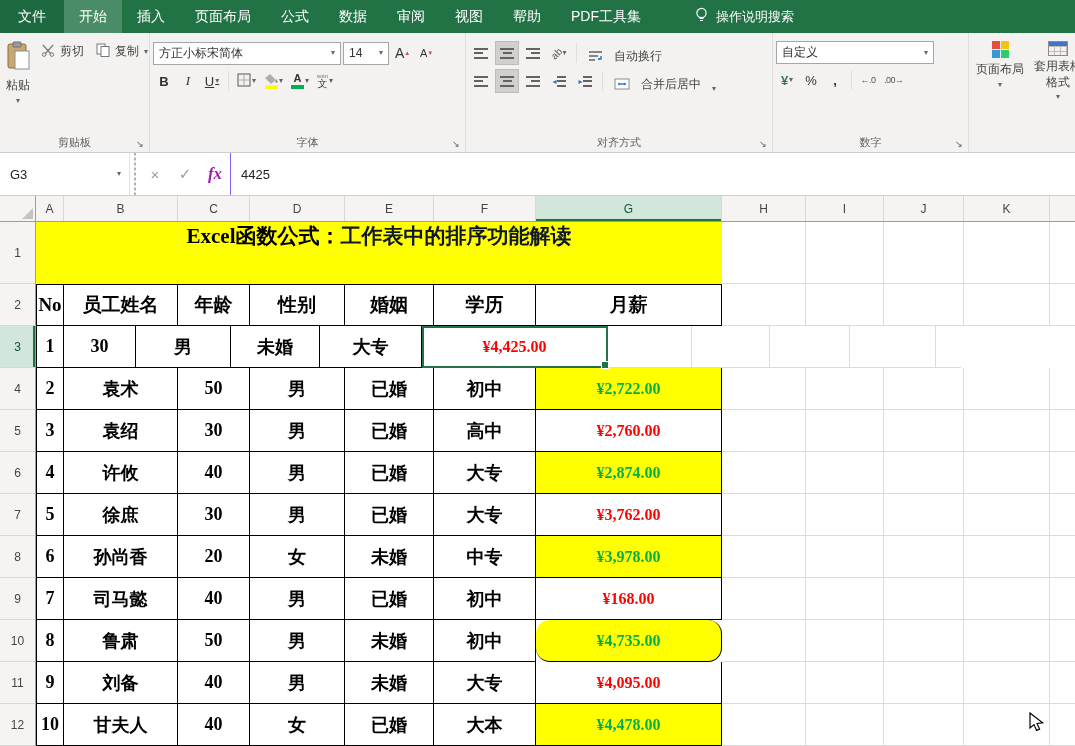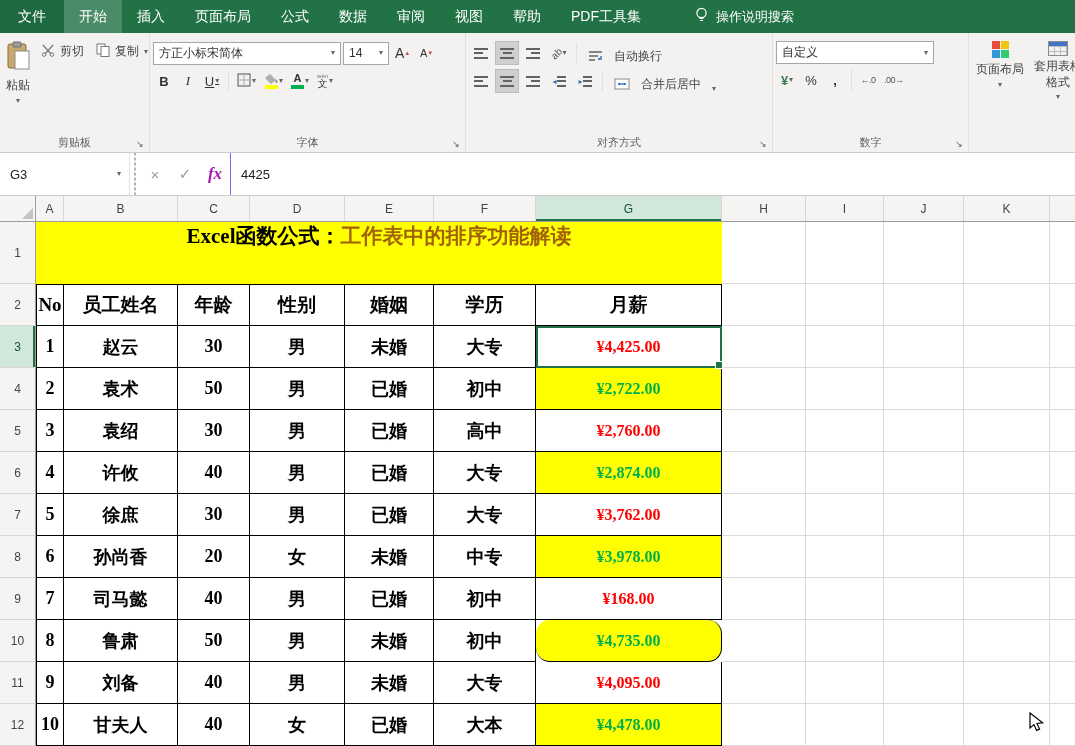--- a/index.html
+++ b/index.html
@@ -71,21 +71,21 @@
   .sheet-colhdr{display:flex;height:26px;background:#f5f4f2;border-bottom:1px solid #9f9d9b}
   .colhdr{display:flex;align-items:center;justify-content:center;font-size:12px;color:#444;border-right:1px solid #d8d7d5;flex:0 0 auto}
   .colhdr.sel-col{background:#d2e7db;color:#11543a;box-shadow:inset 0 -2px 0 #217346}
   .corner{flex:0 0 auto;border-right:1px solid #9f9d9b;position:relative;background:#f5f4f2}
   .corner::after{content:"";position:absolute;right:2px;bottom:2px;border-left:11px solid transparent;border-bottom:11px solid #c5c3c1}
   .srow{display:flex}
   .rowhdr{display:flex;align-items:center;justify-content:center;font-size:12px;color:#444;background:#f5f4f2;border-right:1px solid #9f9d9b;border-bottom:1px solid #d8d7d5;flex:0 0 auto}
   .rowhdr.sel-row{background:#d2e7db;color:#11543a;box-shadow:inset -2px 0 0 #217346}
   .ecell{border-right:1px solid #dcdbda;border-bottom:1px solid #dcdbda;flex:0 0 auto}
   .title-cell{display:flex;justify-content:center;flex:0 0 auto;background:#ffff00;font-family:"Liberation Serif","DejaVu Serif",serif;font-weight:bold;font-size:21px;color:#000;white-space:nowrap}
-  .title-red{color:#a16207}
+  .title-red{color:#0f172a}
   .tcell{display:flex;align-items:center;justify-content:center;flex:0 0 auto;font-family:"Liberation Serif","DejaVu Serif",serif;font-weight:bold;font-size:18px;color:#000;border-right:1px solid #000;border-bottom:1px solid #000;background:#fff}
   .tcell.first{border-left:1px solid #000}
   .toprow{border-top:1px solid #000}
   .thead{font-size:19px}
   .salary{font-size:16px}
   .selected-cell{outline:2px solid #217346;outline-offset:-2px;position:relative;z-index:2}
   .selected-cell::after{content:"";position:absolute;right:-2px;bottom:-2px;width:6px;height:6px;background:#217346;border:1px solid #fff}
 
   .cursor{position:absolute;left:1028px;top:712px;z-index:9}
 </style>
@@ -388,21 +388,20 @@
       <div class="tcell thead toprow" style="width: 186px;">月薪</div>
       <div class="ecell" style="width: 84px;"></div>
       <div class="ecell" style="width: 78px;"></div>
       <div class="ecell" style="width: 80px;"></div>
       <div class="ecell" style="width: 86px;"></div>
       <div class="ecell" style="width: 25px; border-right: none;"></div>
     </div>
     <div class="srow" style="height: 42px;">
       <div class="rowhdr sel-row" style="width: 36px;">3</div>
       <div class="tcell first" style="width: 28px;">1</div>
-      <div class="tcell" style="width: 114px;">赵云</div>
       <div class="tcell" style="width: 72px;">30</div>
       <div class="tcell" style="width: 95px;">男</div>
       <div class="tcell" style="width: 89px;">未婚</div>
       <div class="tcell" style="width: 102px;">大专</div>
       <div class="tcell salary selected-cell" style="width: 186px; background: rgb(255, 255, 255); color: rgb(255, 0, 0);">¥4,425.00</div>
       <div class="ecell" style="width: 84px;"></div>
       <div class="ecell" style="width: 78px;"></div>
       <div class="ecell" style="width: 80px;"></div>
       <div class="ecell" style="width: 86px;"></div>
       <div class="ecell" style="width: 25px; border-right: none;"></div>

